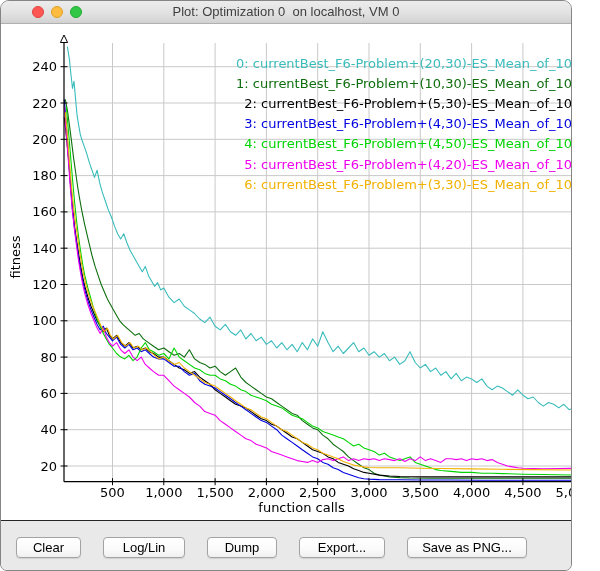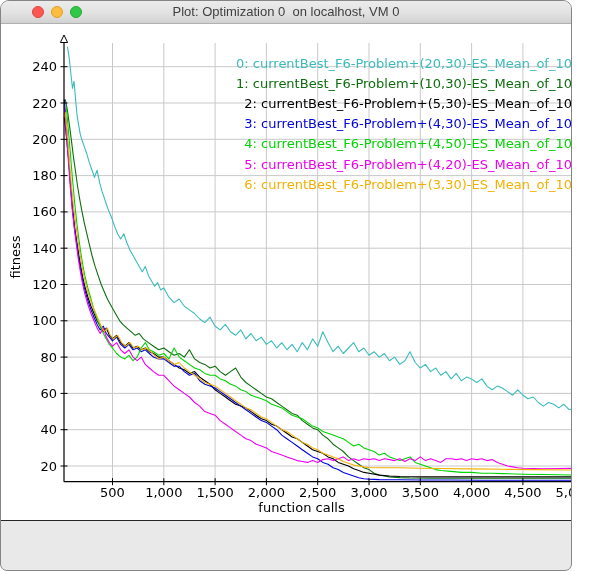--- a/index.html
+++ b/index.html
@@ -146,14 +146,21 @@
         <text x="571" y="106.9" text-anchor="end" font-size="13" fill="#000000">2: currentBest_F6-Problem+(5,30)-ES_Mean_of_10</text>
         <text x="571" y="127.1" text-anchor="end" font-size="13" fill="#0000e0">3: currentBest_F6-Problem+(4,30)-ES_Mean_of_10</text>
         <text x="571" y="147.3" text-anchor="end" font-size="13" fill="#00d400">4: currentBest_F6-Problem+(4,50)-ES_Mean_of_10</text>
         <text x="571" y="167.5" text-anchor="end" font-size="13" fill="#ee00ee">5: currentBest_F6-Problem+(4,20)-ES_Mean_of_10</text>
         <text x="571" y="187.7" text-anchor="end" font-size="13" fill="#f2b100">6: currentBest_F6-Problem+(3,30)-ES_Mean_of_10</text>
       </svg>
     <div class="ylab">fitness</div>
     <div class="xlab">function calls</div>
   </div>
 
+  <div class="buttonbar">
+    <button class="btn b0">Clear</button>
+    <button class="btn b1">Log/Lin</button>
+    <button class="btn b2">Dump</button>
+    <button class="btn b3">Export...</button>
+    <button class="btn b4">Save as PNG...</button>
+  </div>
 
 </div>
 
 </body></html>

